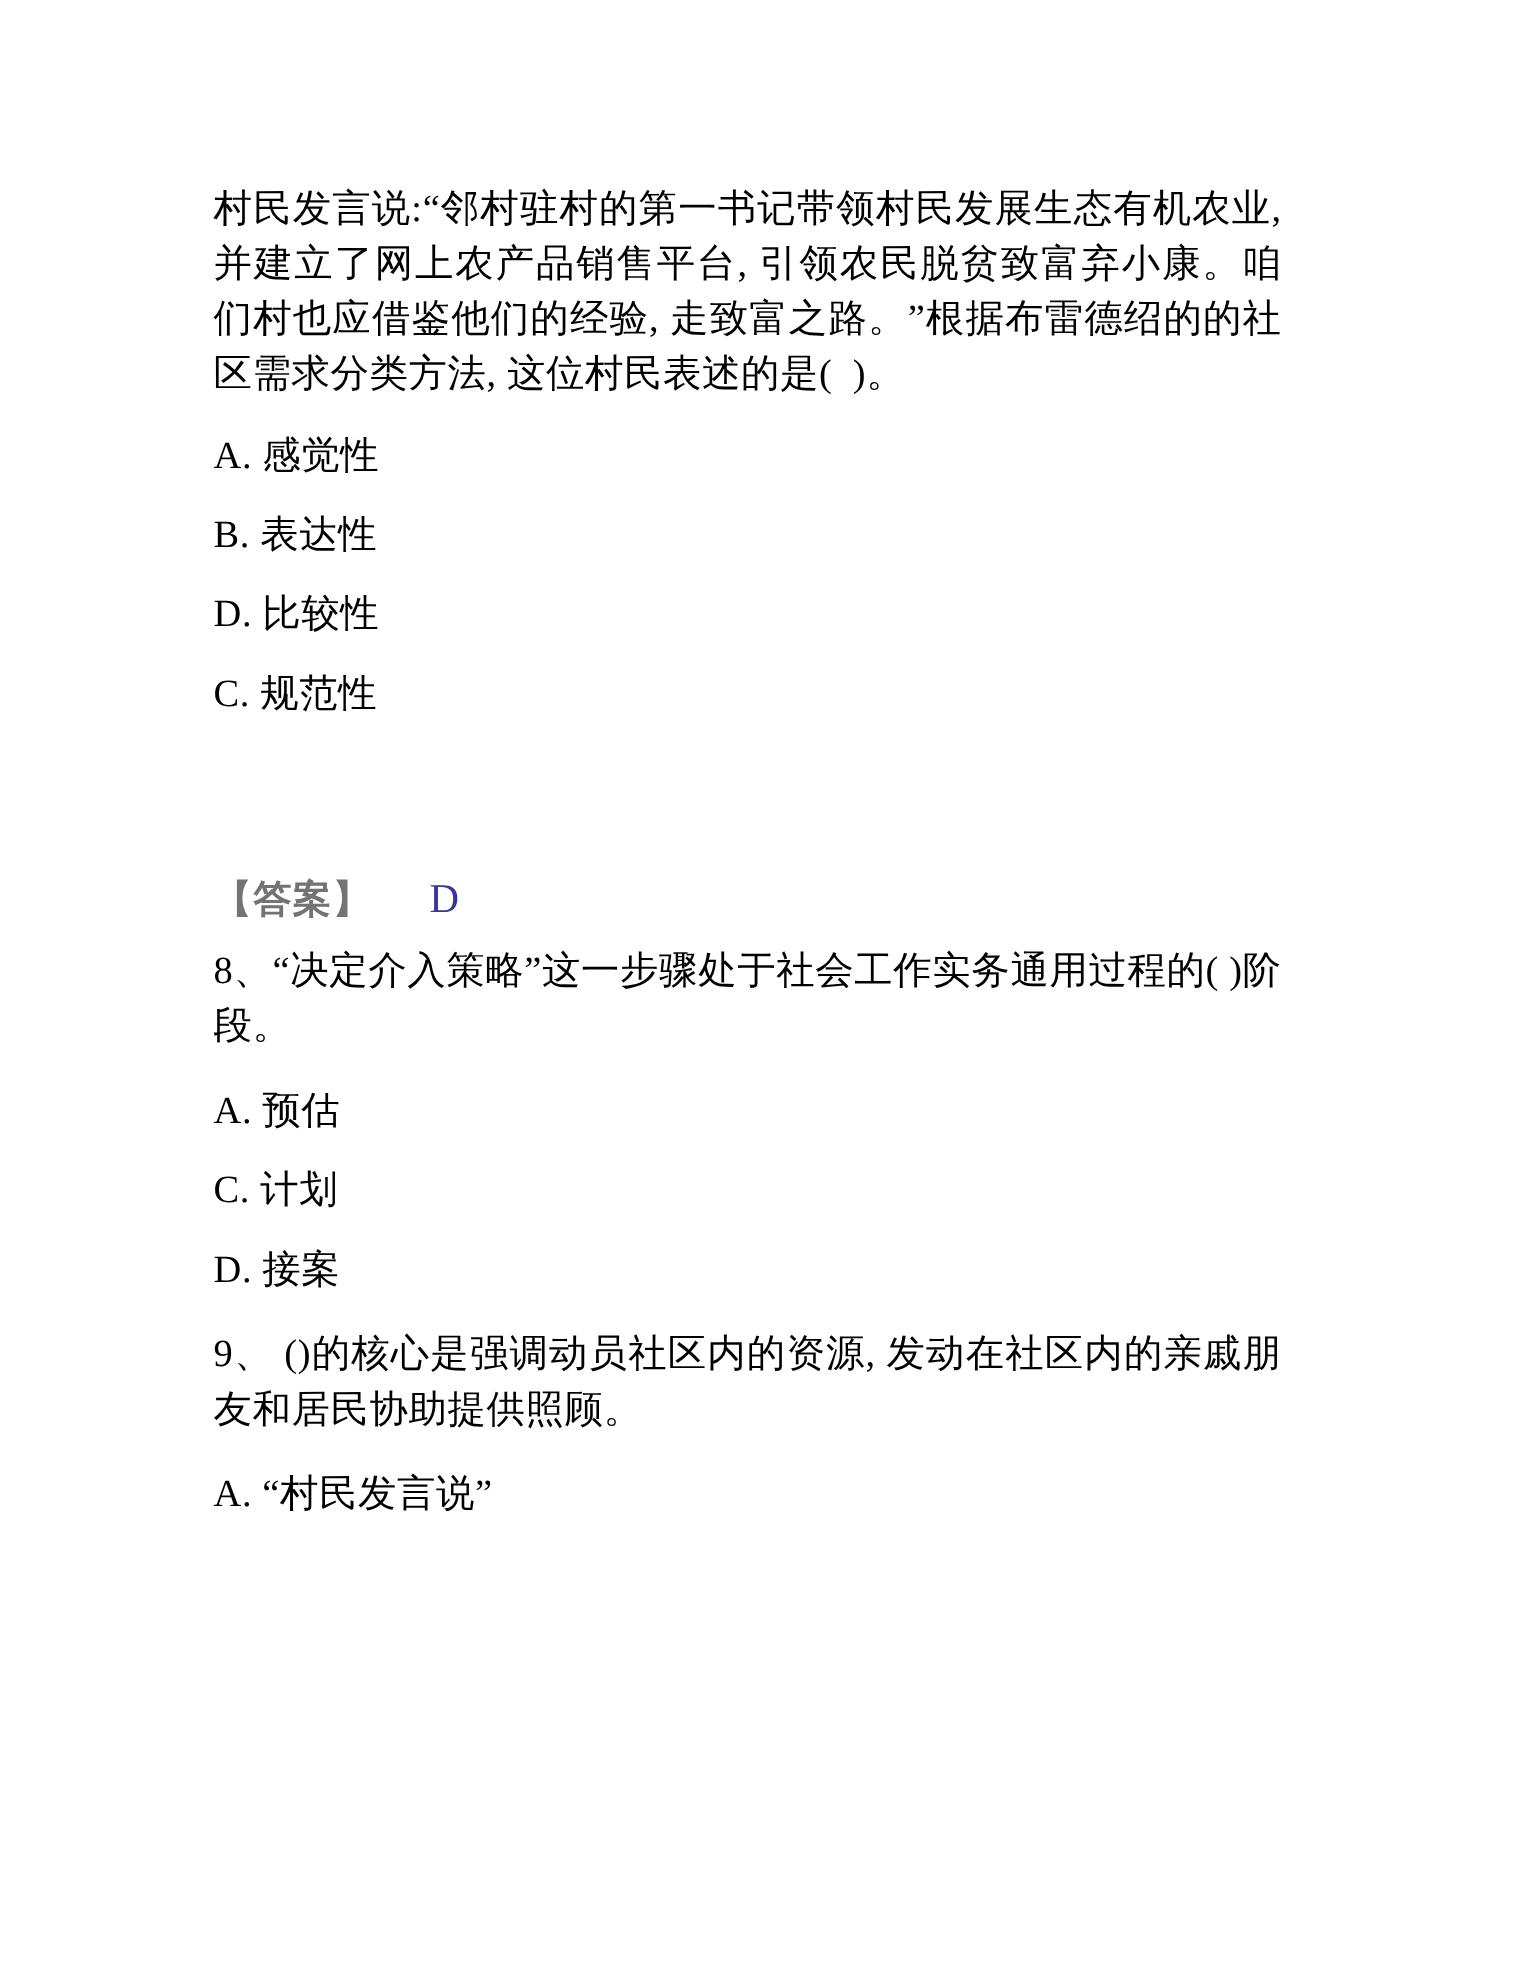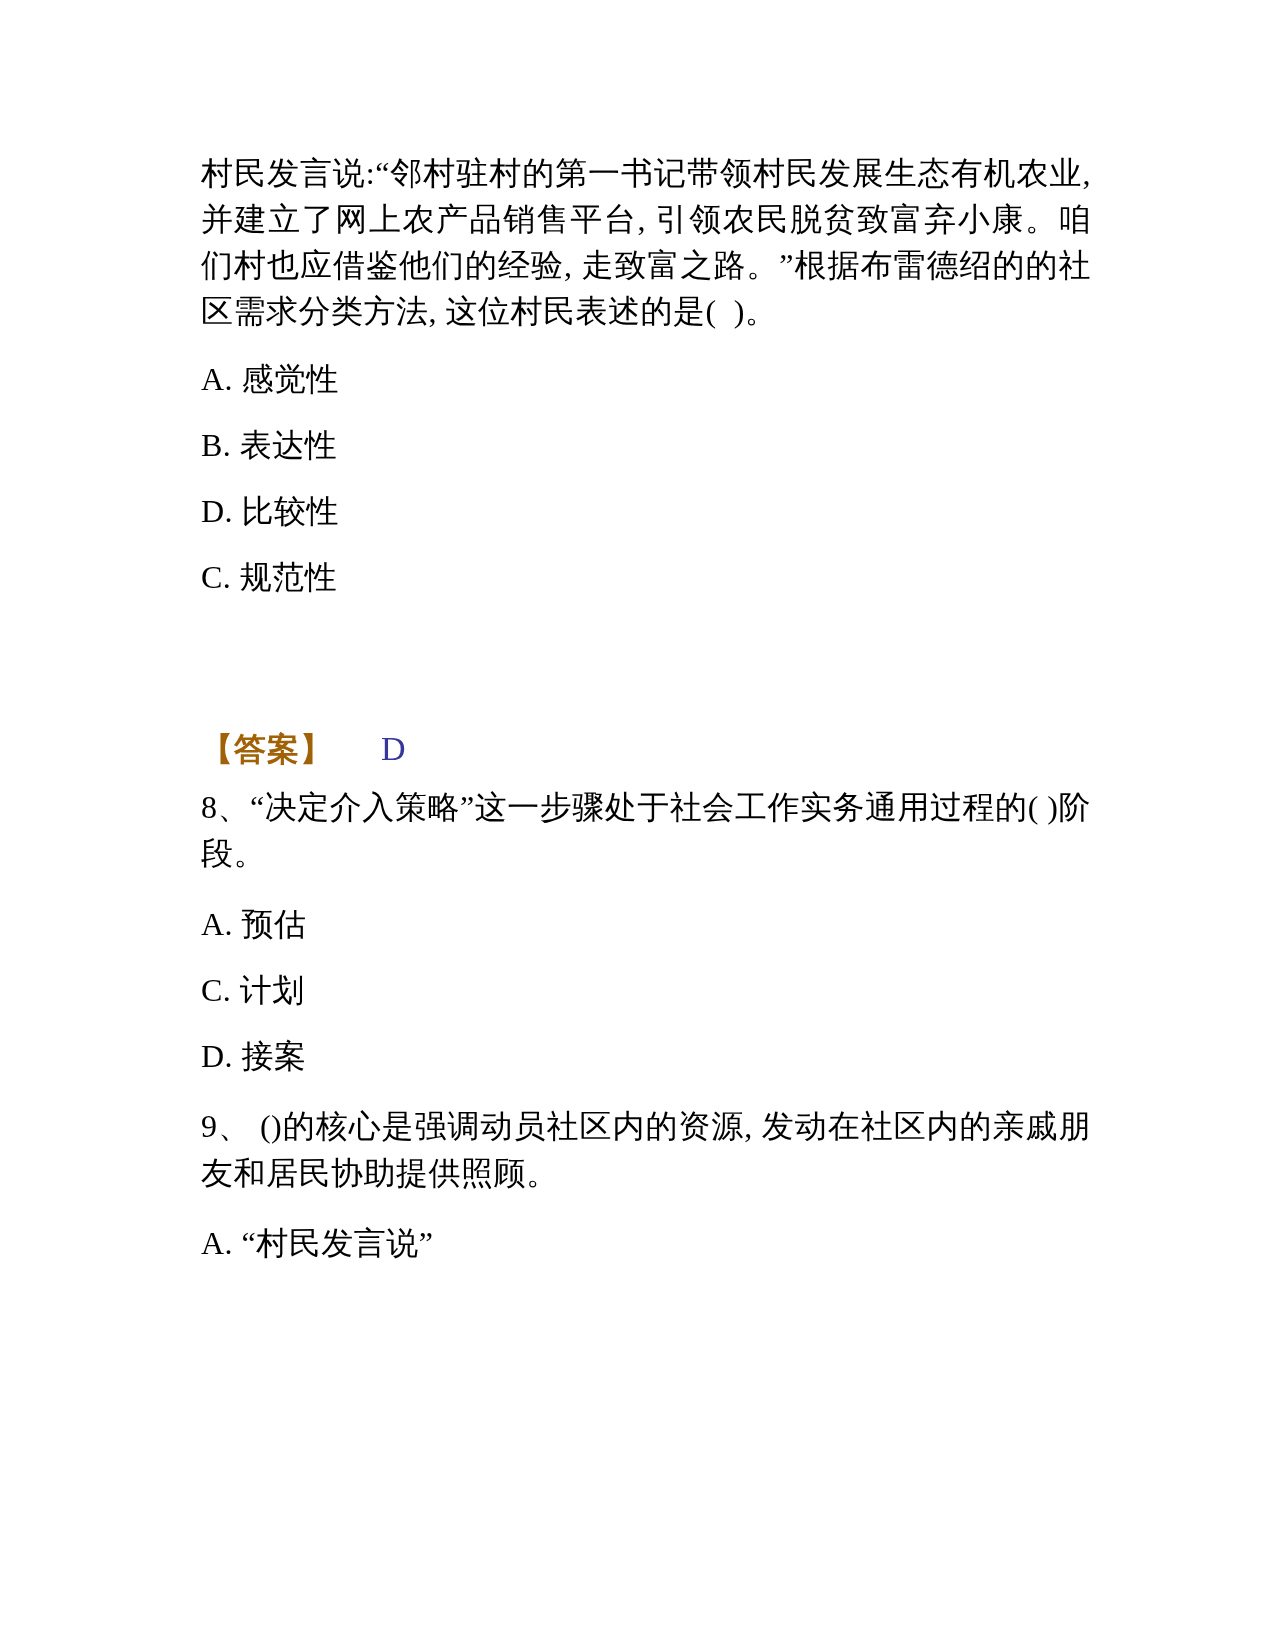--- a/index.html
+++ b/index.html
@@ -11,21 +11,21 @@
     position: relative;
     width: 1275px;
     height: 1650px;
     background: #ffffff;
     overflow: hidden;
     font-family: "Liberation Serif", "DejaVu Sans", serif;
     color: #000000;
   }
   .content {
     position: absolute;
-    left: 201px;
+    left: 178px;
     top: 150px;
     width: 890px;
   }
   .q-body {
     margin: 0;
     font-size: 32px;
     line-height: 46px;
     text-align: justify;
     letter-spacing: 0.5px;
   }
@@ -44,21 +44,21 @@
   .answer-row {
     margin: 0;
     line-height: 46px;
     white-space: nowrap;
   }
   .answer-row.after-q7 { margin-top: 126px; }
   .answer-row.after-q8 { margin-top: 113px; }
   .answer-label {
     font-size: 32px;
     font-weight: bold;
-    color: #a16207;
+    color: #737373;
     letter-spacing: 1px;
   }
   .answer-letter {
     display: inline-block;
     margin-left: 44px;
     font-size: 34px;
     color: #36369c;
     font-family: "Liberation Serif", "DejaVu Sans", serif;
   }
   .q8-title { margin-top: 6px; }

